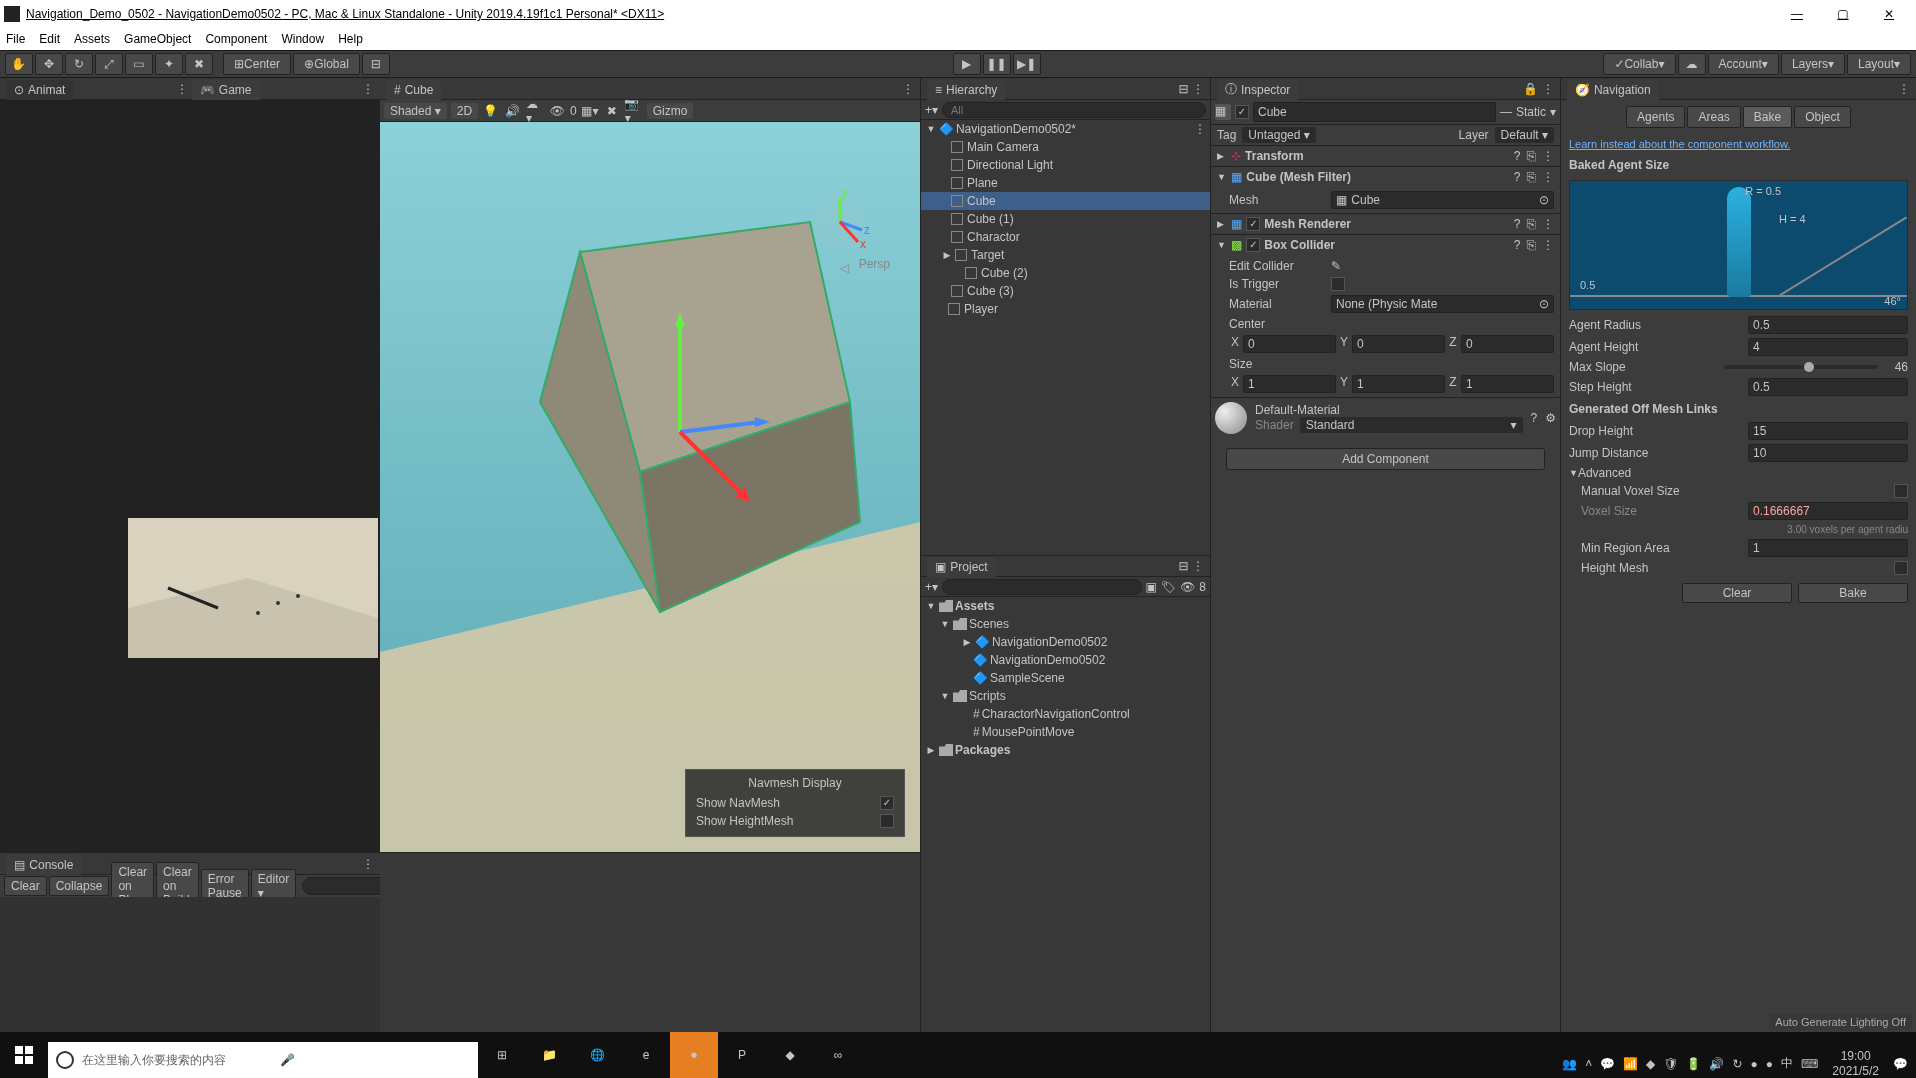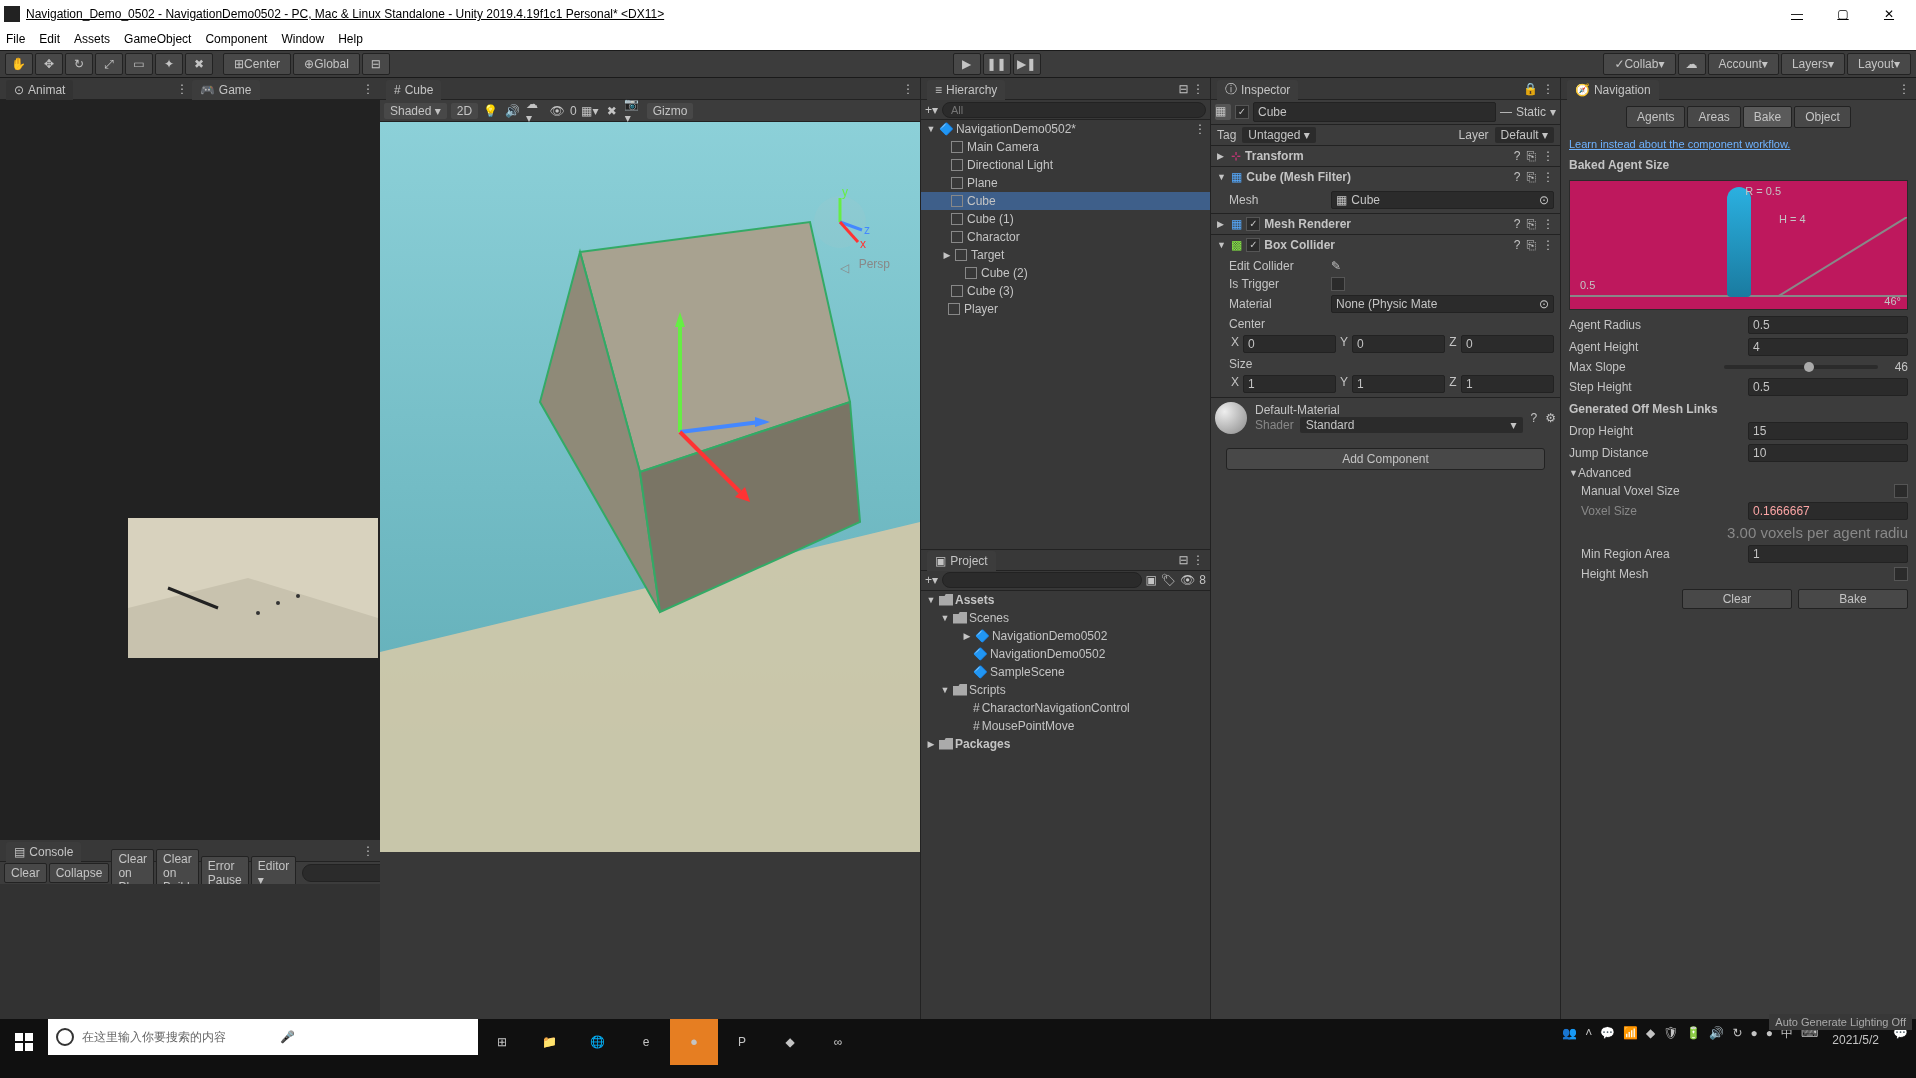--- a/index.html
+++ b/index.html
@@ -73,25 +73,25 @@
 .navtabs { display:flex; gap:2px; padding:6px; justify-content:center; }
 .navtab { padding:3px 10px; background:#484848; border:1px solid #222; border-radius:2px; cursor:pointer; }
 .navtab.active { background:#5a5a5a; }
 .navlink { color:#6fb3ff; text-decoration:underline; padding:4px 8px; cursor:pointer; font-size:11px; }
 .navsec { padding:4px 8px; font-weight:bold; }
 .navfield { display:flex; align-items:center; padding:2px 8px; }
 .navfield .lab { flex:1; }
 .navfield input[type=text] { width:160px; background:#2b2b2b; border:1px solid #222; padding:1px 4px; color:#c4c4c4; border-radius:2px; }
 .navbuttons { display:flex; gap:6px; justify-content:flex-end; padding:6px 8px; }
 .navbtn { width:110px; padding:2px; background:#484848; border:1px solid #222; border-radius:2px; text-align:center; cursor:pointer; }
-.agentdiag { height:130px; margin:4px 8px; background:#be185d; position:relative; border:1px solid #2a2a2a;}
+.agentdiag { height:130px; margin:4px 8px; background:#0c4a6e; position:relative; border:1px solid #2a2a2a;}
 .agentcyl { position:absolute; left:50%; bottom:12px; width:24px; height:110px; background:linear-gradient(#2bb0e0,#1a7ba0); border-radius:12px 12px 4px 4px; transform:translateX(-50%);}
 .agentbase { position:absolute; left:0; bottom:12px; right:0; height:2px; background:#888;}
 .agentlbl { position:absolute; color:#c4c4c4; font-size:11px; }
-.taskbar { height:59px; background:#101010; display:flex; align-items:flex-start; }
+.taskbar { height:46px; background:#101010; display:flex; align-items:flex-end; }
 .taskbar .start { width:48px; height:46px; display:flex; align-items:center; justify-content:center; cursor:pointer; }
 .taskbar .search { flex:0 0 430px; height:36px; background:#fff; display:flex; align-items:center; padding:0 8px; gap:8px; }
 .taskbar .search .circ { width:18px; height:18px; border:2px solid #333; border-radius:50%; }
 .taskbar .search span { color:#666; flex:1; }
 .taskbar .tbicon { width:48px; height:46px; display:flex; align-items:center; justify-content:center; cursor:pointer; }
 .taskbar .tbicon.active { background:#e67e22; }
 .taskbar .tray { margin-left:auto; display:flex; align-items:center; gap:8px; padding:0 8px; }
 .taskbar .clock { text-align:center; line-height:1.2; font-size:11px; color:#fff; padding:0 6px;}
 .lightingstatus { position:absolute; right:4px; bottom:48px; font-size:11px; color:#aaa; background:#383838; padding:2px 6px;}
 svg { display:block; }
@@ -244,20 +244,31 @@
           <line x1="0" y1="0" x2="0" y2="-24" stroke="#6e4" stroke-width="3"></line>
             <text x="2" y="-26" fill="#6e4" font-size="10">y</text>
           <line x1="0" y1="0" x2="22" y2="8" stroke="#48f" stroke-width="3"></line>
             <text x="24" y="12" fill="#48f" font-size="10">z</text>
           <line x1="0" y1="0" x2="18" y2="20" stroke="#f33" stroke-width="3"></line>
             <text x="20" y="26" fill="#f33" font-size="10">x</text>
         </g>
         <text x="460" y="150" fill="#888" font-size="12">◁ </text>
       </svg>
       <div style="position:absolute;right:30px;top:135px;color:#888">Persp</div>
+      <div class="navmeshbox">
+        <div style="text-align:center;font-weight:normal;padding-bottom:4px;">Navmesh Display</div>
+        <div class="row">
+            <span>Show NavMesh</span>
+            <div class="chk on"></div>
+          </div>
+        <div class="row">
+            <span>Show HeightMesh</span>
+            <div class="chk"></div>
+          </div>
+      </div>
     </div>
     <div style="height:180px;background:#383838;border-top:1px solid #222"></div>
   </div>
 
   <div class="hiercol">
     <div class="panelhead">
       <div class="tab">≡ <span>Hierarchy</span></div>
       <span class="dots">⊟ ⋮</span>
     </div>
     <div class="searchbar">
@@ -547,21 +558,21 @@
       </div>
     <div class="navfield" style="padding-left:20px">
         <span class="lab">Manual Voxel Size</span>
         <div class="chk"></div>
       </div>
     <div class="navfield" style="padding-left:20px">
         <span class="lab" style="color:#888">Voxel Size</span>
         <input type="text" disabled="" style="color: #fca5a5;" value="0.1666667">
       </div>
     <div class="navfield" style="padding-left:20px;justify-content:flex-end">
-        <span style="color:#888;font-size:15px">3.00 voxels per agent radiu</span>
+        <span style="color:#888;font-size:10px">3.00 voxels per agent radiu</span>
       </div>
     <div class="navfield" style="padding-left:20px">
         <span class="lab">Min Region Area</span>
         <input type="text" value="1" style="">
       </div>
     <div class="navfield" style="padding-left:20px">
         <span class="lab">Height Mesh</span>
         <div class="chk"></div>
       </div>
     <div class="navbuttons">

